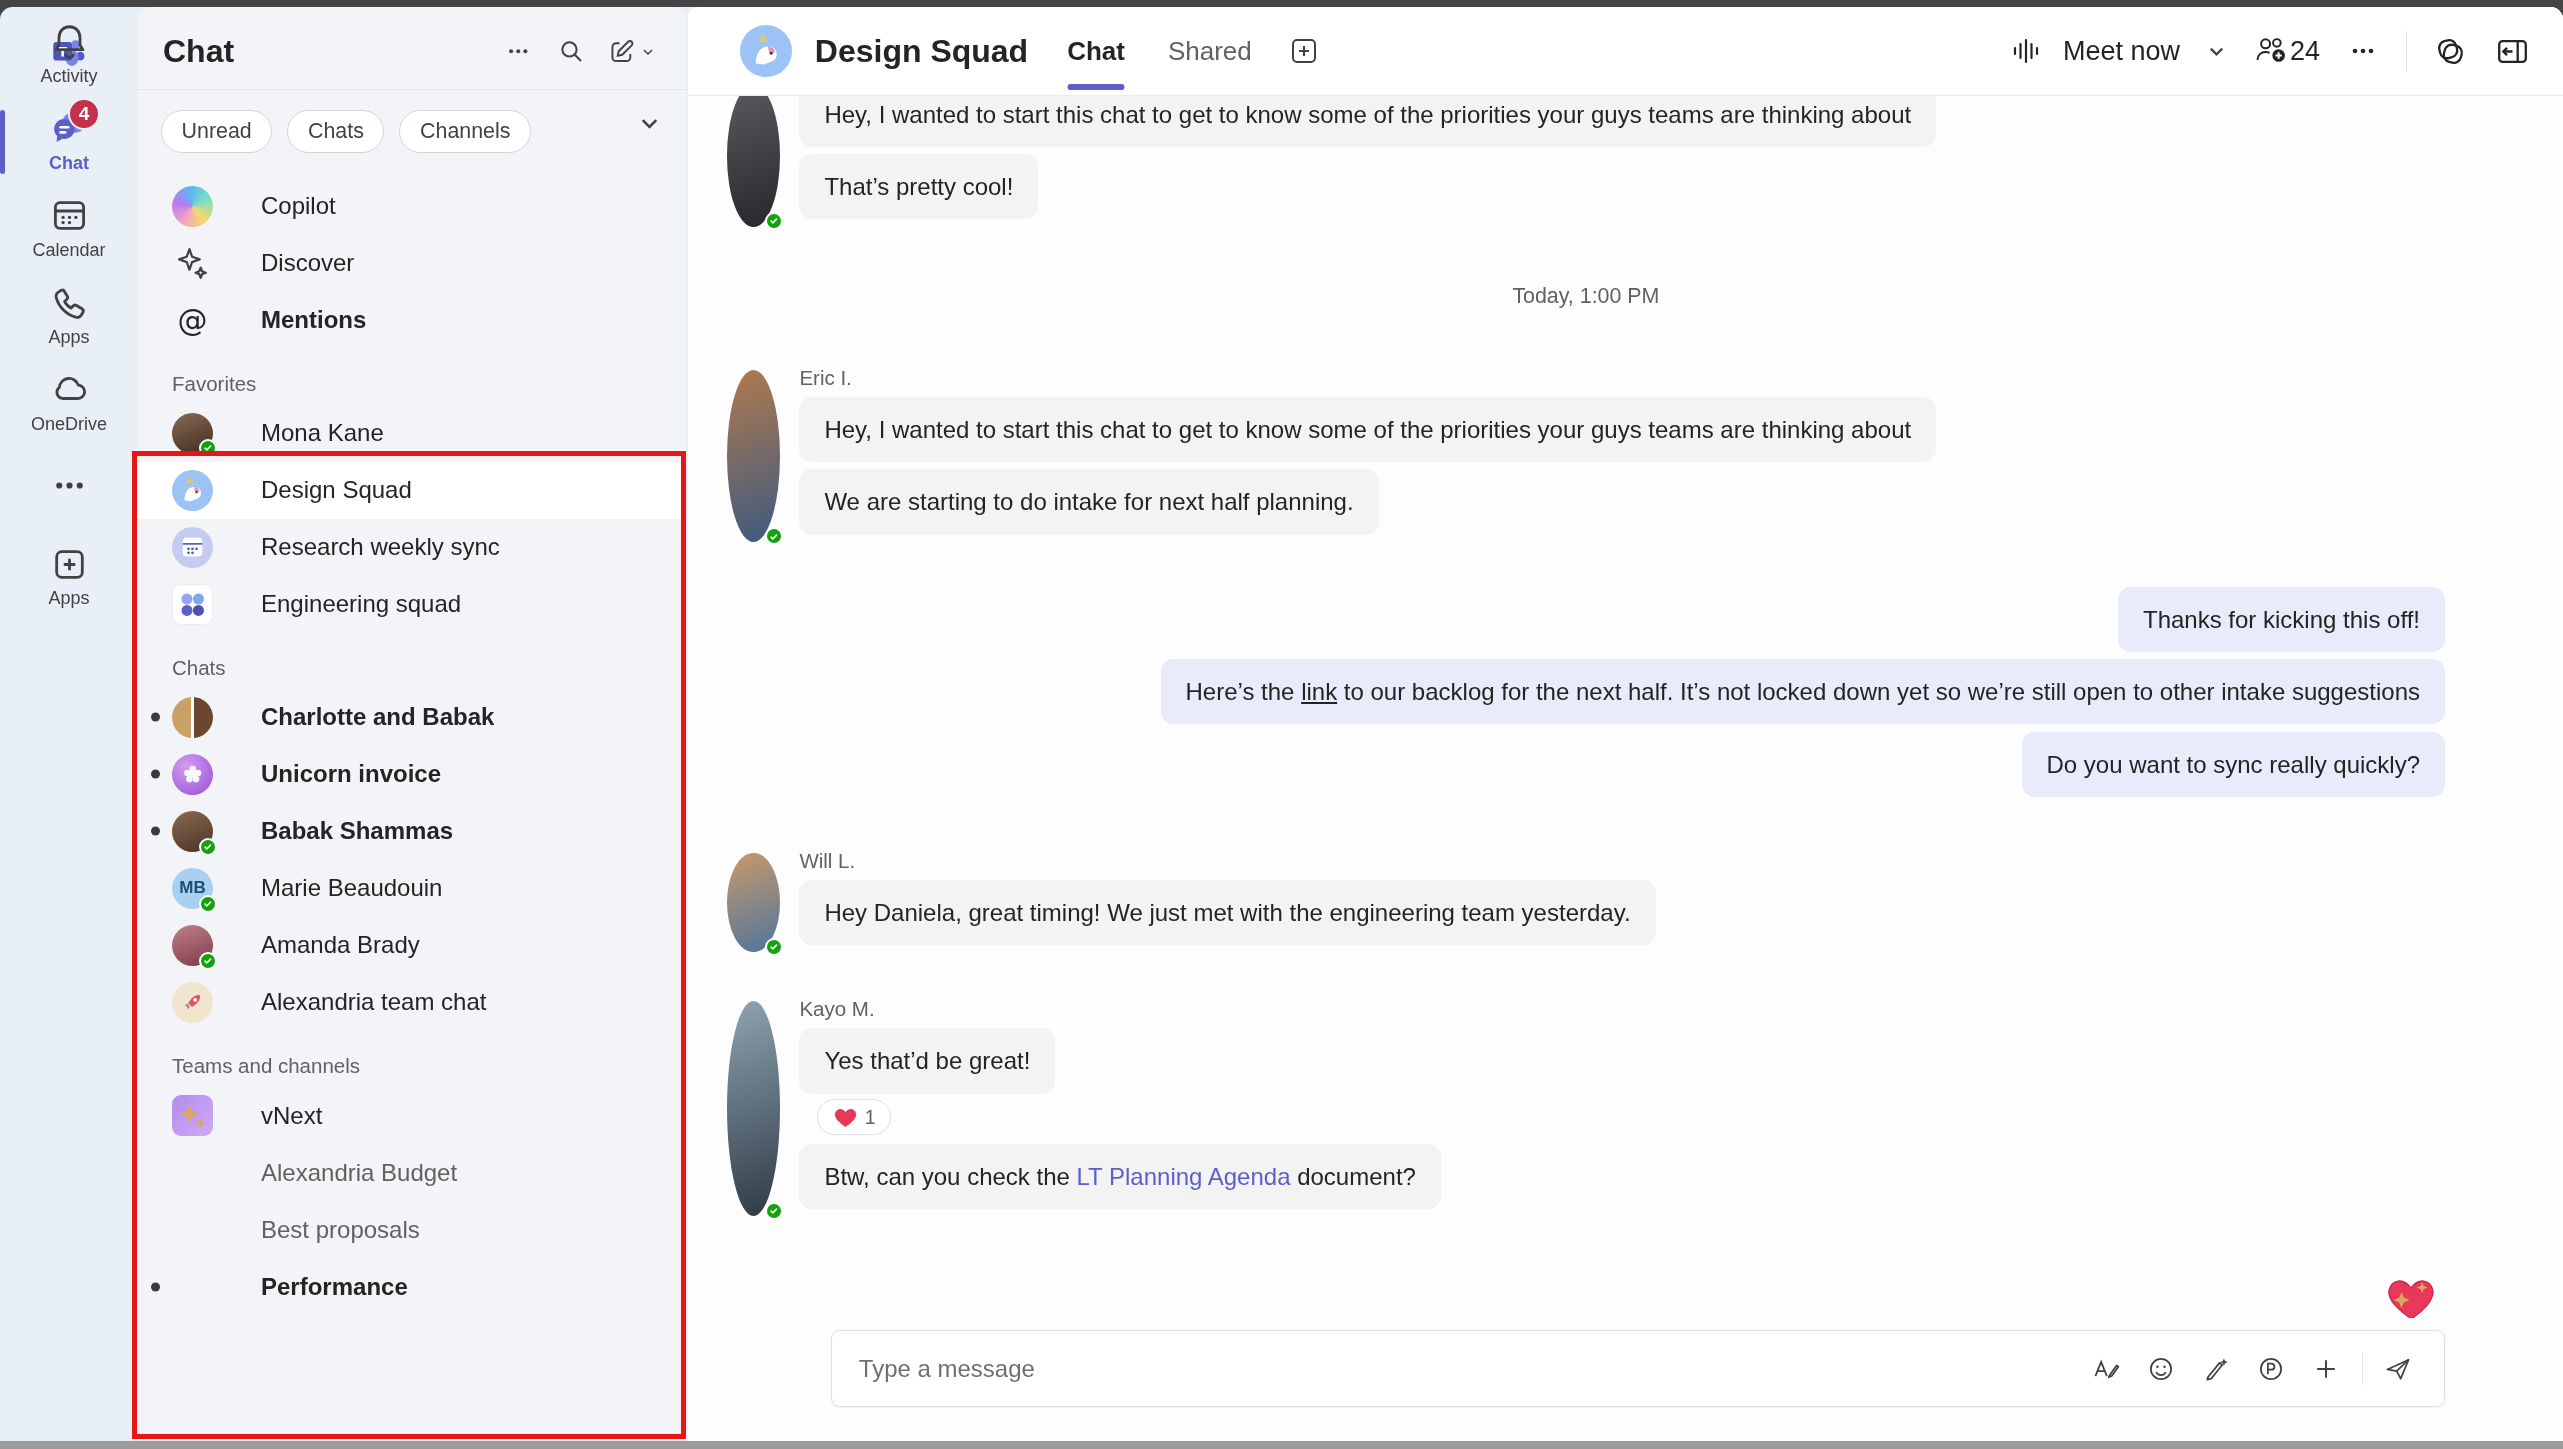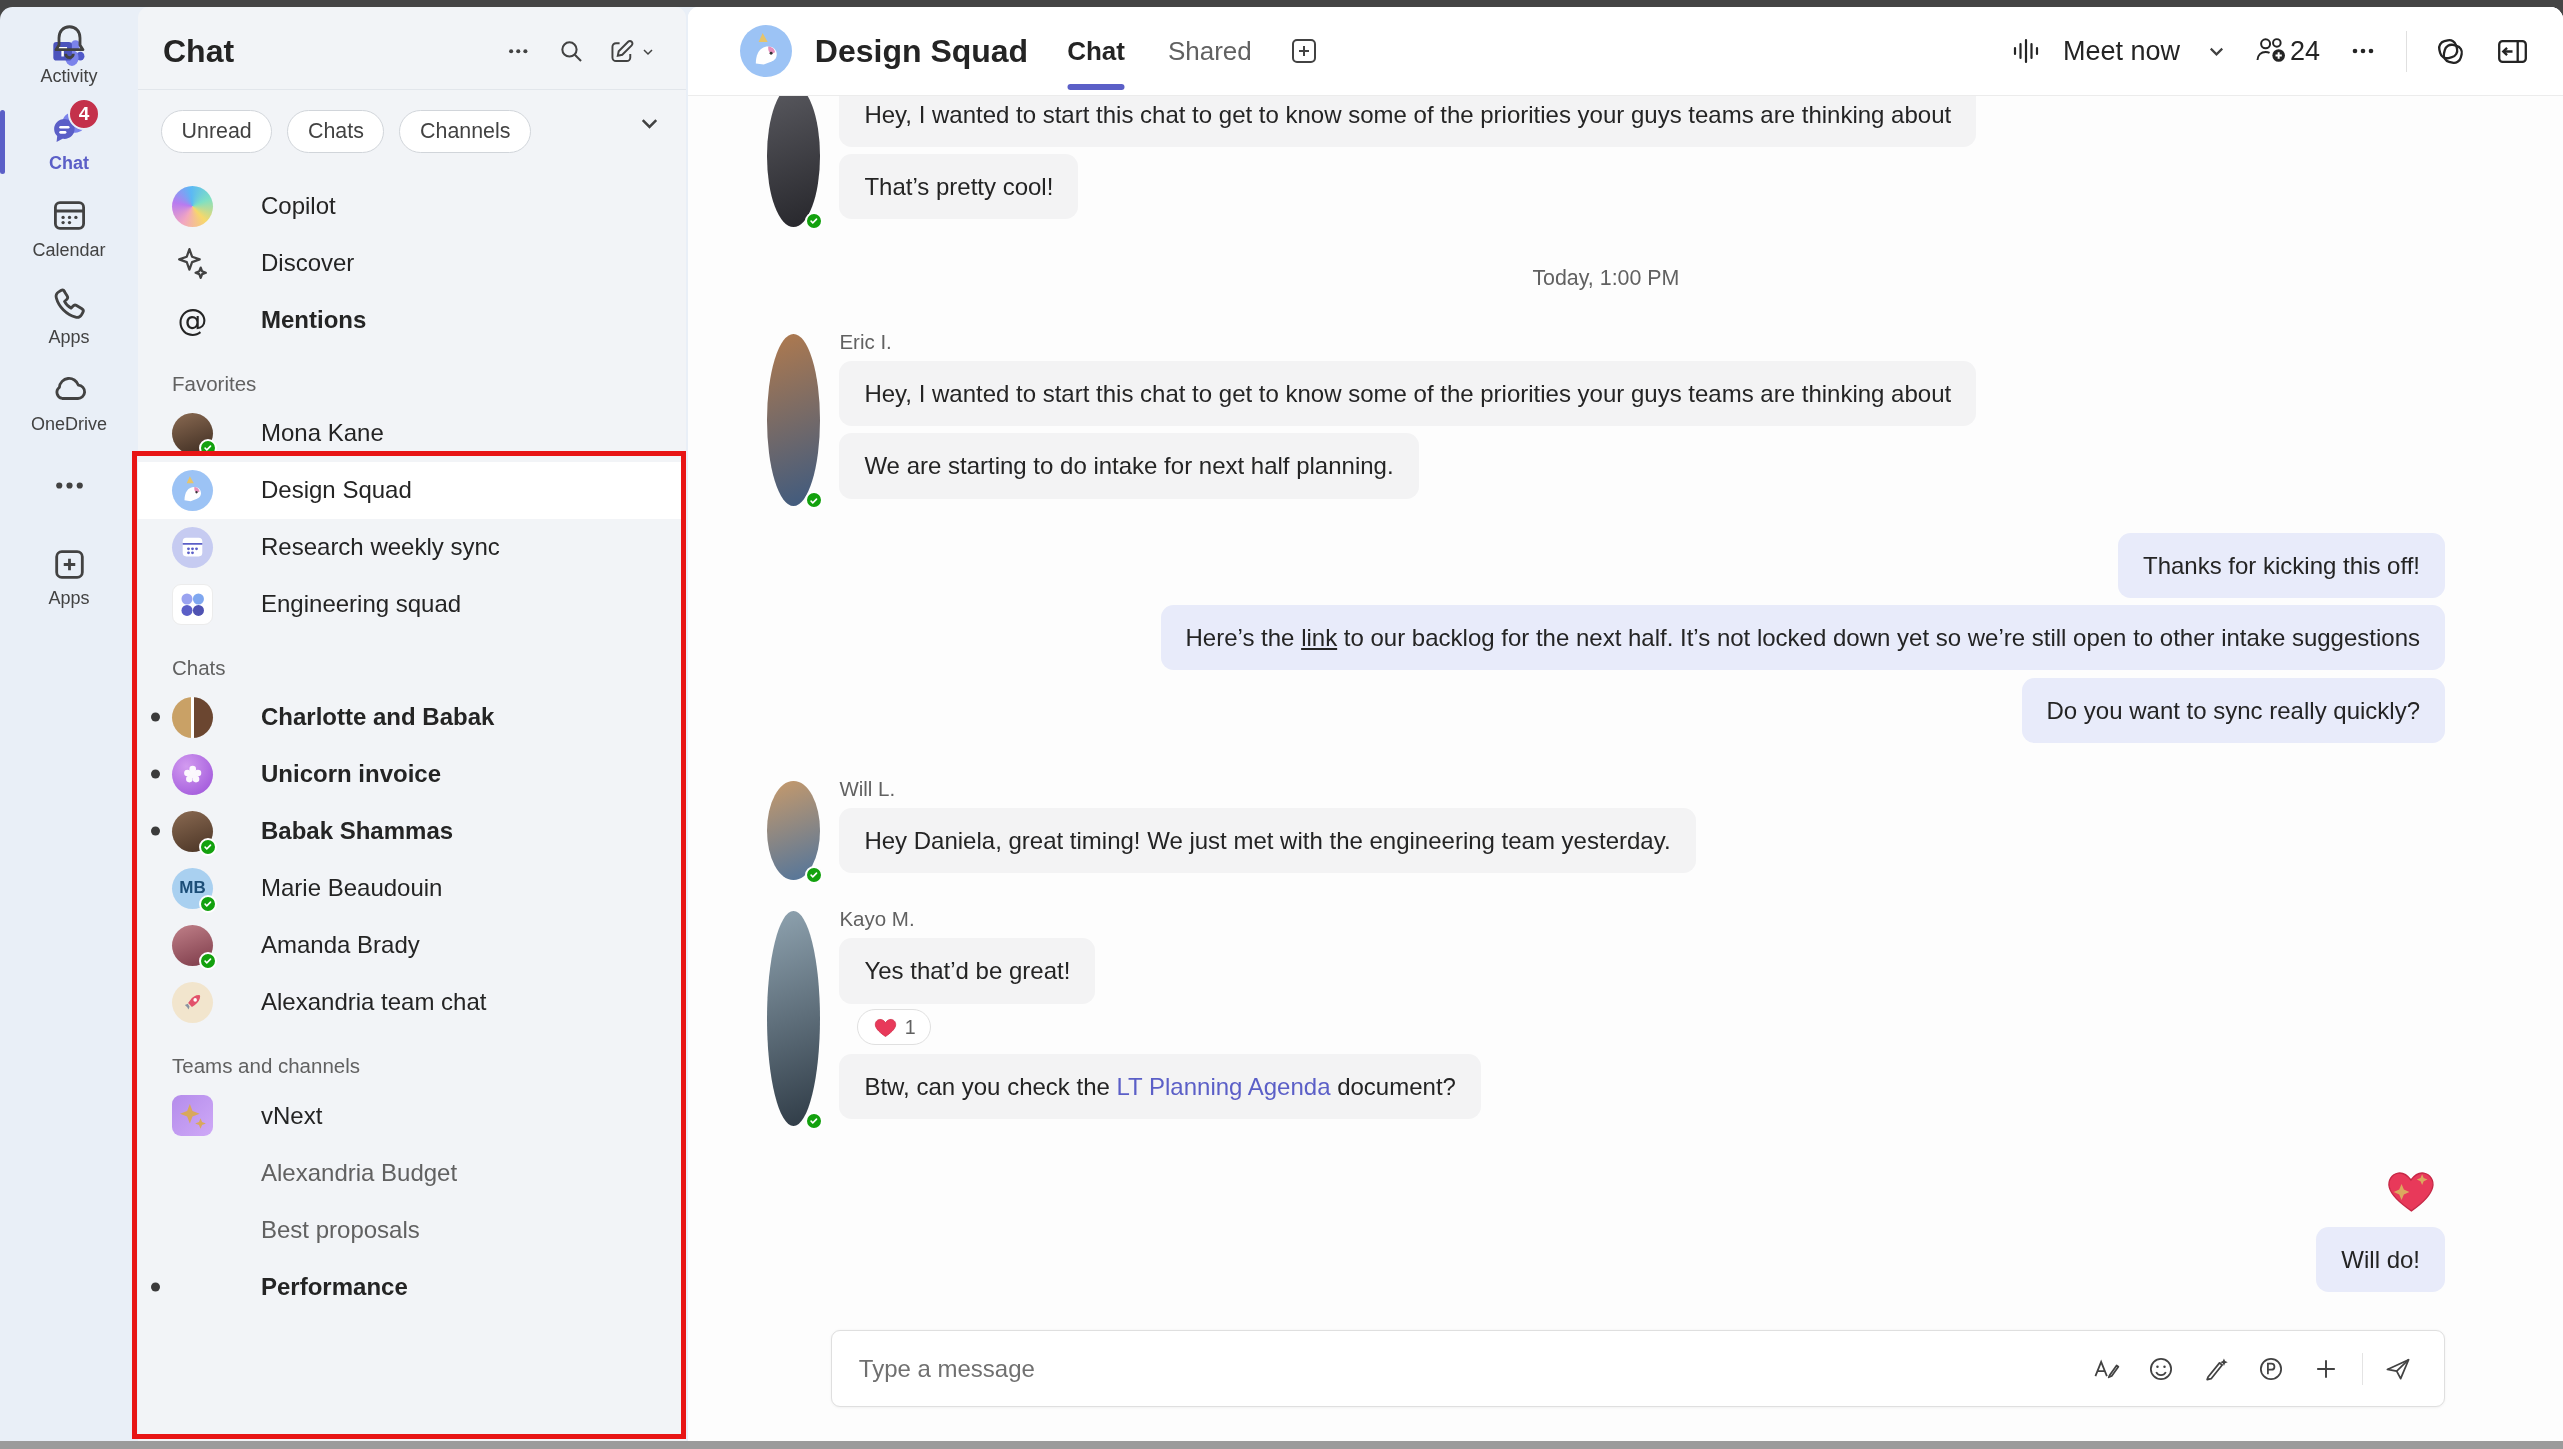--- a/index.html
+++ b/index.html
@@ -84,21 +84,21 @@
   .conv-actions { margin-left:auto; display:flex; align-items:center; gap:25px; color:#242424; }
   .ca-meet { display:flex; align-items:center; gap:21px; font-size:27px; cursor:pointer; }
   .ca-meet svg { width:32px; height:32px; }
   .ca-chev { width:23px; height:23px; color:#424242; cursor:pointer; }
   .ca-people { display:flex; align-items:center; gap:1px; font-size:27px; cursor:pointer; }
   .ca-people svg { width:36px; height:36px; }
   .ca-dots { width:36px; height:36px; display:flex; align-items:center; justify-content:center; color:#242424; cursor:pointer; }
   .ca-sep { width:0.9px; height:41px; background:#e0e0e0; }
   .ca-icon { width:37px; height:37px; color:#242424; cursor:pointer; }
 
-  .messages { flex:1; overflow:hidden; display:flex; flex-direction:column; padding:0 118px 0 79px; background:#fdfdfd; }
+  .messages { flex:1; overflow:hidden; display:flex; flex-direction:column; padding:0 118px 0 39px; background:#fdfdfd;gap:18px; }
   .msg-group { display:flex; margin-top:27px; }
   .msg-group.cliptop { margin-top:-14.3px; }
   .msg-group.right { justify-content:flex-end; }
   .avatar-col { width:53px; flex:0 0 auto; margin-right:19.6px; padding-top:3.6px; }
   .msg-avatar { width:53px; height:53px; position:relative; }
   .bubble-col { display:flex; flex-direction:column; align-items:flex-start; }
   .msg-group.right .bubble-col { align-items:flex-end; }
   .msg-author { font-size:20.5px; color:#616161; margin-bottom:7.1px; white-space:nowrap; }
   .bubble { background:#f3f3f4; border-radius:12.5px; padding:18px 25px; font-size:24px; line-height:1.22; color:#242424; white-space:nowrap; margin-bottom:7.1px; }
   .msg-group.right .bubble { background:#e8ebfa; }

